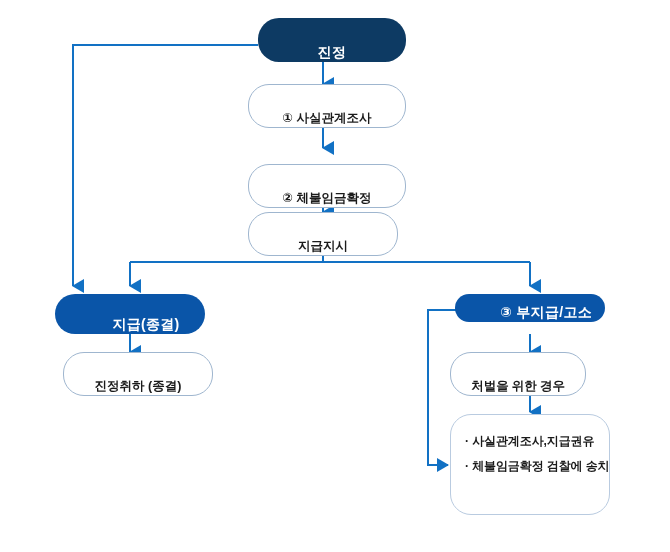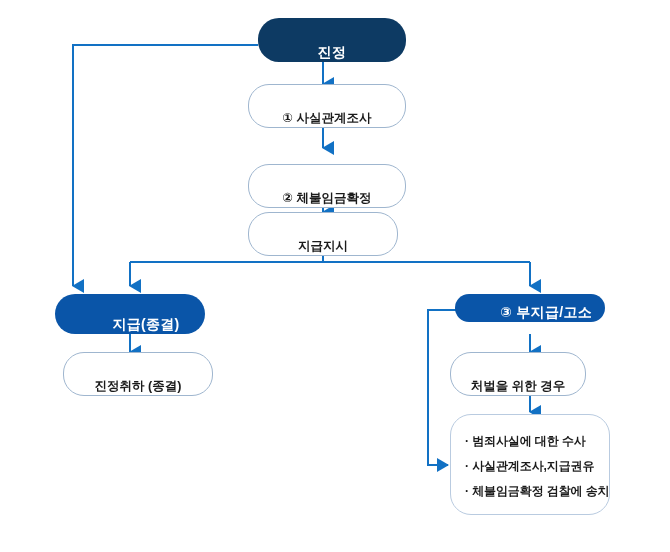--- a/index.html
+++ b/index.html
@@ -130,23 +130,22 @@
   </div>
 
   <div class="node node-plain" style="left:55px; top:352px; width:150px; height:44px;margin-left:8px;">
     <span>진정취하 (종결)</span>
   </div>
 
   <div class="node node-filled" style="left:455px; top:294px; width:150px; height:28px;">
     <span>③ 부지급/고소</span>
   </div>
 
-  <div class="node node-plain" style="left:450px; top:352px; width:136px; height:44px;">
+  <div class="node node-plain" style="left:450px; top:352px; width:136px; height:44px;font-family:Liberation Serif, serif;">
     <span>처벌을 위한 경우</span>
   </div>
 
   <div class="node node-list" style="left:450px; top:414px; width:160px; height:101px;">
-    <span class="bullet-line">· 범죄사실에 대한 수사</span>
     <span class="bullet-line">· 사실관계조사,지급권유</span>
     <span class="bullet-line">· 체불임금확정 검찰에 송치</span>
   </div>
 
 </div>
 
 </body></html>

